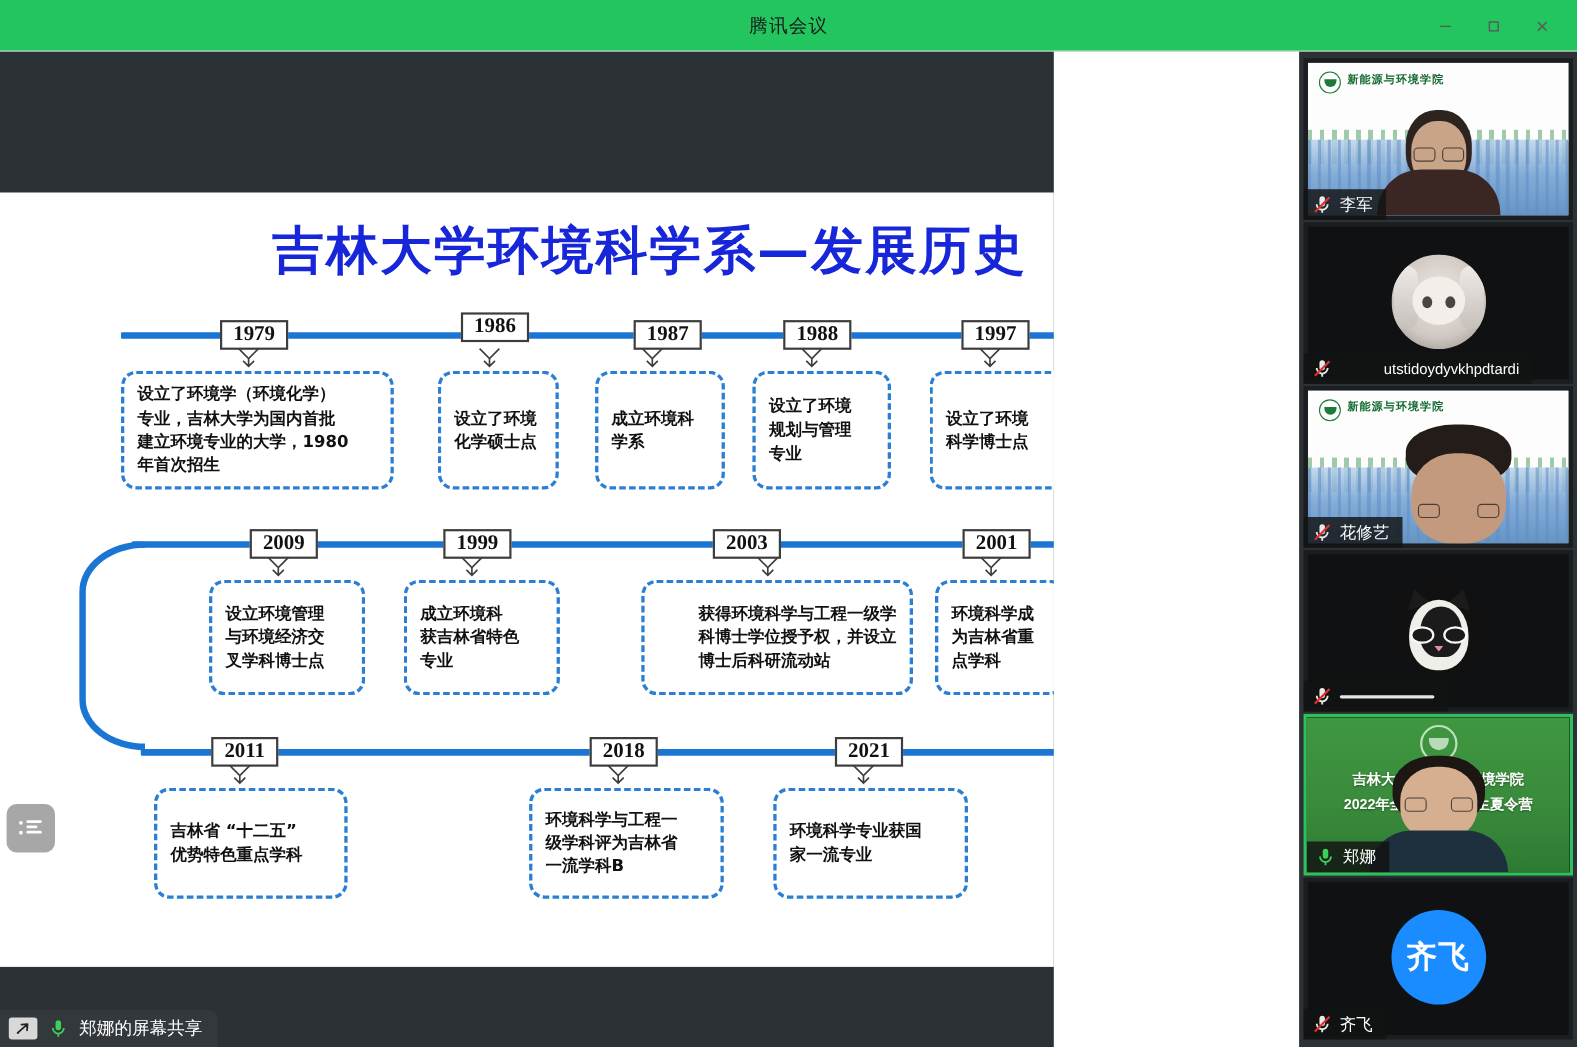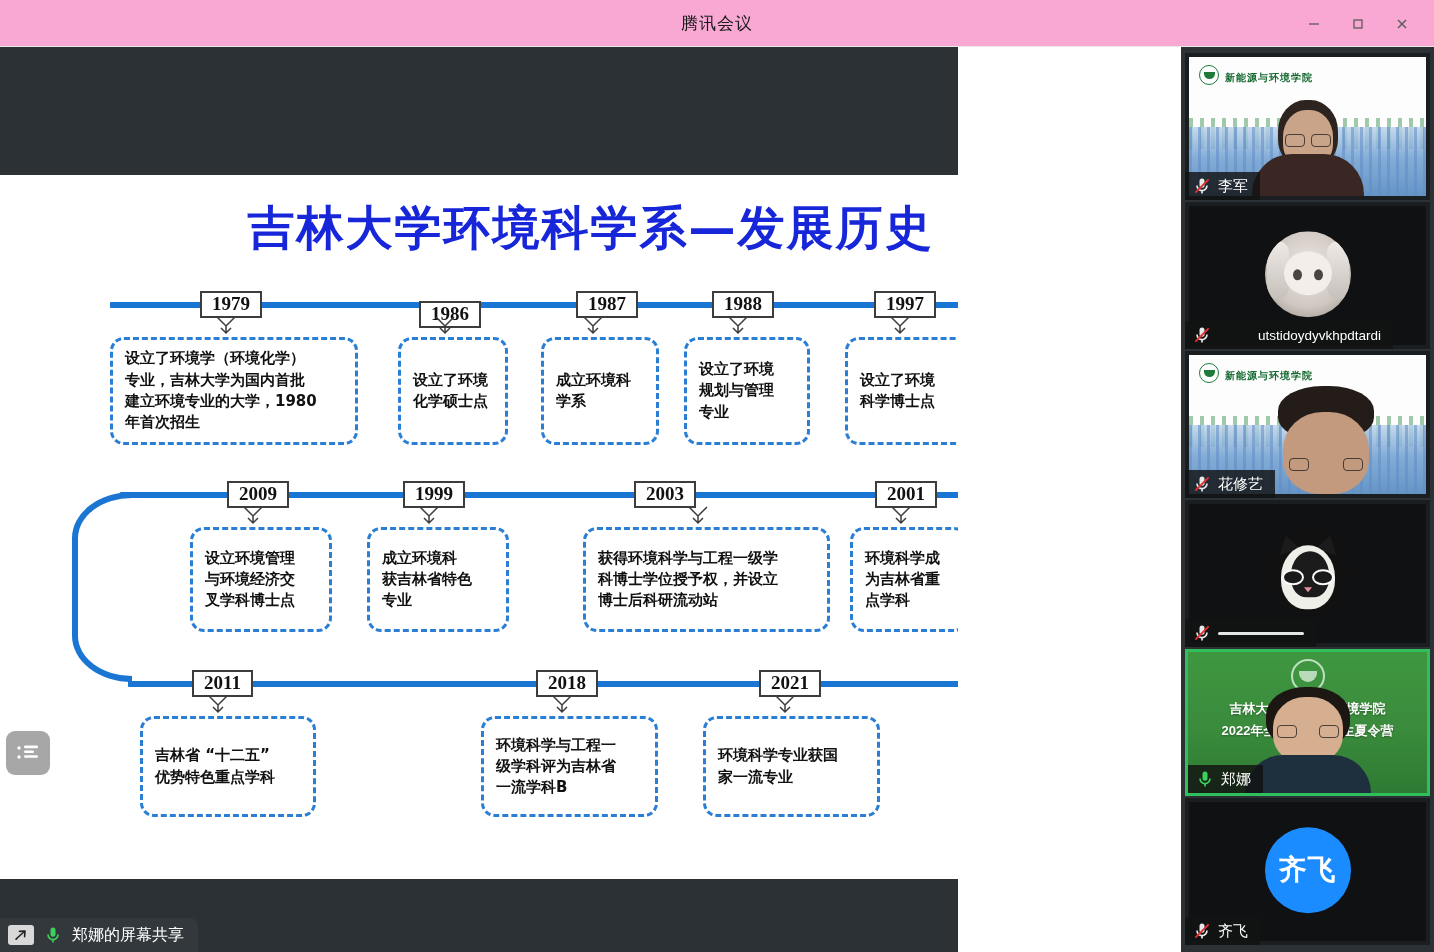--- a/index.html
+++ b/index.html
@@ -7,21 +7,21 @@
     width: 1434px; height: 952px;
     overflow: hidden;
     font-family: "Liberation Sans", "DejaVu Sans", sans-serif;
     background: #ffffff;
   }
   #app { position: relative; width: 1434px; height: 952px; background: #ffffff; }
 
   
   .titlebar {
     position: absolute; left: 0; top: 0; width: 1434px; height: 47px;
-    background: #f9a8d4; border-bottom: 1px solid #e8e8e8;
+    background: #22c55e; border-bottom: 1px solid #e8e8e8;
   }
   .titlebar-title {
     position: absolute; left: 0; top: 0; width: 1434px; height: 47px;
     line-height: 47px; text-align: center;
     font-size: 17px; color: #1a1a1a; letter-spacing: 1px;
   }
   .win-btns { position: absolute; right: 10px; top: 0; height: 47px; display: flex; align-items: center; }
   .win-btn {
     width: 44px; height: 34px; display: flex; align-items: center; justify-content: center;
     color: #5a5a5a; cursor: default;
@@ -127,21 +127,21 @@
     background:
       repeating-linear-gradient(90deg, rgba(70,120,190,0.55) 0 3px, rgba(255,255,255,0) 3px 9px),
       linear-gradient(180deg, #bcd4ea 0%, #6f9fd0 45%, #4a82bb 100%);
     opacity: .85;
   }
   .vbg .green {
     position: absolute; left: 0; right: 0; top: 44%; height: 22%;
     background: repeating-linear-gradient(90deg, rgba(44,140,70,0.45) 0 4px, rgba(255,255,255,0) 4px 11px);
   }
   .vbg-logo {
-    position: absolute; left: 10px; top: 8px; display: flex; align-items: flex-end; gap: 6px;
+    position: absolute; left: 10px; top: 8px; display: flex; align-items: flex-start; gap: 6px;
   }
   .seal {
     width: 20px; height: 20px; border-radius: 50%;
     border: 1.6px solid #1d7a38; background: #ffffff;
     display: flex; align-items: center; justify-content: center;
   }
   .seal::after { content: ""; width: 11px; height: 7px; border-radius: 0 0 10px 10px; background: #1d7a38; }
   .vbg-logo-text {
     font-family: "Liberation Serif", "DejaVu Serif", serif;
     font-size: 10px; color: #14692f; font-weight: bold; letter-spacing: 1px; white-space: nowrap;
@@ -271,21 +271,21 @@
 
       <div class="slide-title">吉林大学环境科学系—发展历史</div>
 
       <div class="tl-line" style="left:110px; top:127px; width:905px;"></div>
       <div class="tl-curve right" style="left:1010px; top:127px; width:75px; height:190px;"></div>
 
       <div class="year" style="left:200px; top:116px;">1979</div>
       <svg class="tick" style="left:215px; top:140px;" viewBox="0 0 22 20">
           <path d="M2 2 L11 11 L20 2 M11 11 L11 18 M6 13 L11 18 L16 13" fill="none" stroke="#3d3d3d" stroke-width="1.5"></path>
         </svg>
-      <div class="year" style="left:419px; top:126px;">1986</div>
+      <div class="year" style="left:419px; top:109px;">1986</div>
       <svg class="tick" style="left:434px; top:140px;" viewBox="0 0 22 20">
           <path d="M2 2 L11 11 L20 2 M11 11 L11 18 M6 13 L11 18 L16 13" fill="none" stroke="#3d3d3d" stroke-width="1.5"></path>
         </svg>
       <div class="year" style="left:576px; top:116px;">1987</div>
       <svg class="tick" style="left:582px; top:140px;" viewBox="0 0 22 20">
           <path d="M2 2 L11 11 L20 2 M11 11 L11 18 M6 13 L11 18 L16 13" fill="none" stroke="#3d3d3d" stroke-width="1.5"></path>
         </svg>
       <div class="year" style="left:712px; top:116px;">1988</div>
       <svg class="tick" style="left:727px; top:140px;" viewBox="0 0 22 20">
           <path d="M2 2 L11 11 L20 2 M11 11 L11 18 M6 13 L11 18 L16 13" fill="none" stroke="#3d3d3d" stroke-width="1.5"></path>
@@ -323,40 +323,40 @@
       <div class="tl-curve left" style="left:72px; top:317px; width:60px; height:190px;"></div>
 
       <div class="year" style="left:227px; top:306px;">2009</div>
       <svg class="tick" style="left:242px; top:330px;" viewBox="0 0 22 20">
           <path d="M2 2 L11 11 L20 2 M11 11 L11 18 M6 13 L11 18 L16 13" fill="none" stroke="#3d3d3d" stroke-width="1.5"></path>
         </svg>
       <div class="year" style="left:403px; top:306px;">1999</div>
       <svg class="tick" style="left:418px; top:330px;" viewBox="0 0 22 20">
           <path d="M2 2 L11 11 L20 2 M11 11 L11 18 M6 13 L11 18 L16 13" fill="none" stroke="#3d3d3d" stroke-width="1.5"></path>
         </svg>
-      <div class="year" style="left:634px; top:306px;">2003</div>
+      <div class="year" style="left:648px; top:306px;">2003</div>
       <svg class="tick" style="left:687px; top:330px;" viewBox="0 0 22 20">
           <path d="M2 2 L11 11 L20 2 M11 11 L11 18 M6 13 L11 18 L16 13" fill="none" stroke="#3d3d3d" stroke-width="1.5"></path>
         </svg>
       <div class="year" style="left:875px; top:306px;">2001</div>
       <svg class="tick" style="left:890px; top:330px;" viewBox="0 0 22 20">
           <path d="M2 2 L11 11 L20 2 M11 11 L11 18 M6 13 L11 18 L16 13" fill="none" stroke="#3d3d3d" stroke-width="1.5"></path>
         </svg>
 
       <div class="card" style="left:190px; top:352px; width:142px; height:105px;">
         <div class="card-txt">设立环境管理
 与环境经济交
 叉学科博士点</div>
       </div>
       <div class="card" style="left:367px; top:352px; width:142px; height:105px;">
         <div class="card-txt">成立环境科
 获吉林省特色
 专业</div>
       </div>
-      <div class="card" style="left:583px; top:352px; width:247px; height:105px;">
+      <div class="card" style="left:583px; top:352px; width:247px; height:105px;justify-content:flex-end;">
         <div class="card-txt">获得环境科学与工程一级学
 科博士学位授予权，并设立
 博士后科研流动站</div>
       </div>
       <div class="card" style="left:850px; top:352px; width:118px; height:105px;">
         <div class="card-txt">环境科学成
 为吉林省重
 点学科</div>
       </div>
 

